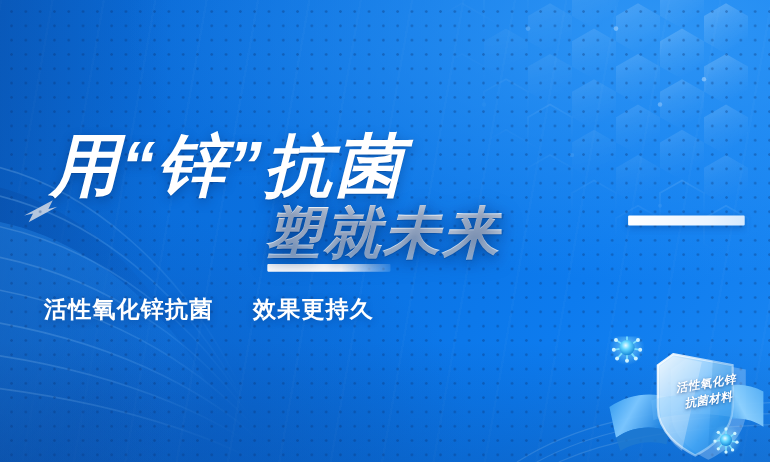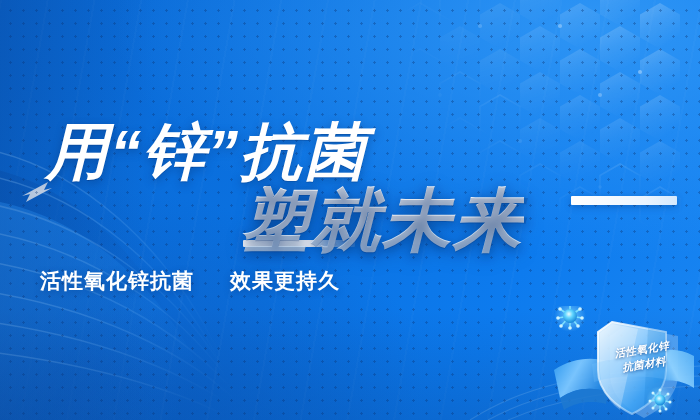--- a/index.html
+++ b/index.html
@@ -66,21 +66,21 @@
     white-space:nowrap;
     line-height:1;
     text-shadow:0 3px 10px rgba(4,44,108,.40), 0 1px 0 rgba(4,44,108,.25);
   }
   .line-1{
     left:46px;top:121px;
     font-size:62px;
   }
   .line-2{
     left:240px;top:186px;
-    font-size:69px;
+    font-size:52px;
     background:linear-gradient(180deg,#ffffff 0%,#ffffff 52%,#cfe6fb 100%);
     -webkit-background-clip:text;background-clip:text;
     -webkit-text-fill-color:transparent;color:transparent;
     filter:drop-shadow(0 3px 9px rgba(4,44,108,.38));
   }
   
   .trail-bar{
     position:absolute;
     left:571px;top:196px;
     width:106px;height:9px;

